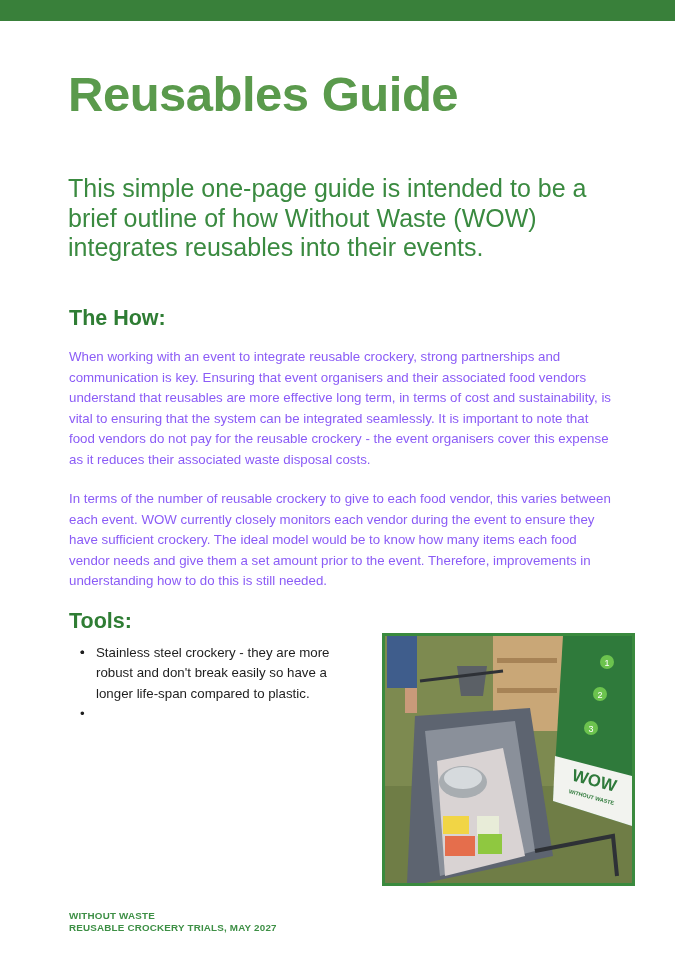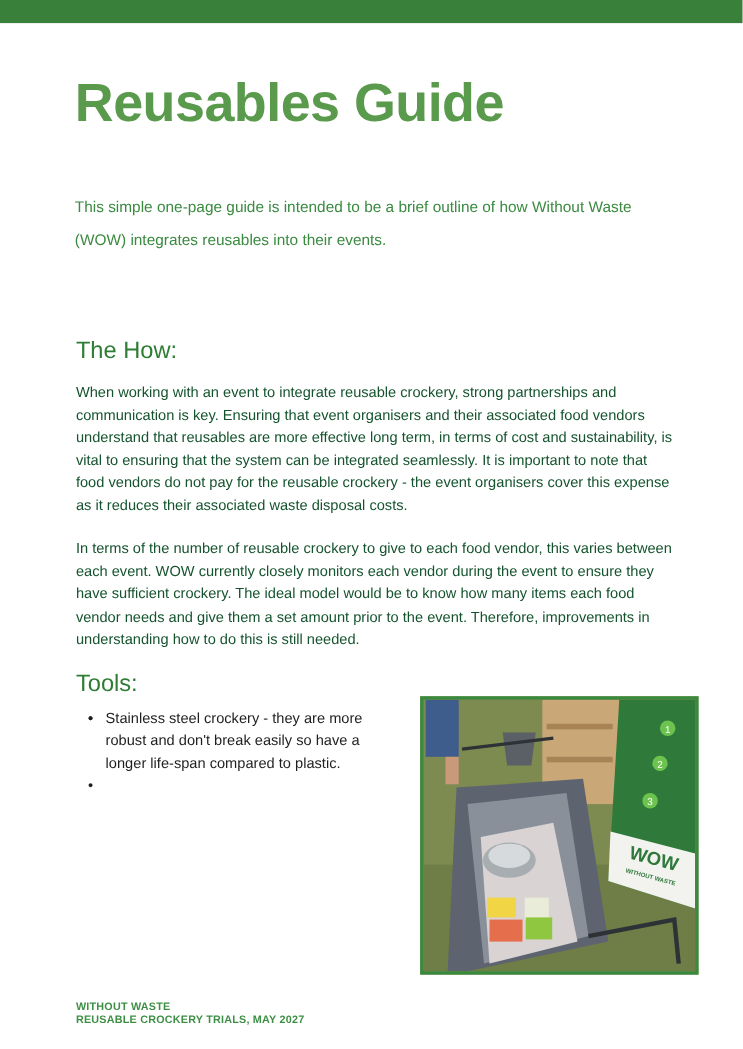--- a/index.html
+++ b/index.html
@@ -7,31 +7,31 @@
     width: 675px; height: 954px; background: #ffffff; position: relative; overflow: hidden;
     font-family: "Liberation Sans", "DejaVu Sans", sans-serif;
   }
   .top-bar { position: absolute; left: 0; top: 0; width: 675px; height: 21px; background: #39803a; }
   .title {
     position: absolute; left: 68px; top: 66px; margin: 0;
     font-size: 49px; font-weight: bold; color: #5a9a4c; letter-spacing: -0.5px;
   }
   .intro {
     position: absolute; left: 68px; top: 174px; width: 520px; margin: 0;
-    font-size: 14px; line-height: 29.5px; color: #3a8a40;
+    font-size: 25px; line-height: 29.5px; color: #3a8a40;
   }
   .h2 {
     position: absolute; left: 69px; margin: 0;
-    font-size: 21.5px; font-weight: normal; color: #2f7d34;
+    font-size: 21.5px; font-weight: bold; color: #2f7d34;
   }
   .h2.how { top: 306px; }
   .h2.tools { top: 609px; }
   .para {
     position: absolute; left: 69px; width: 545px; margin: 0;
-    font-size: 13.3px; line-height: 20.6px; color: #14532d;
+    font-size: 13.3px; line-height: 20.6px; color: #8b5cf6;
   }
   .para.p1 { top: 347px; }
   .para.p2 { top: 489px; }
   .tools-list {
     position: absolute; left: 80px; top: 643px; width: 285px; margin: 0; padding: 0; list-style: none;
   }
   .tools-list li {
     position: relative; padding-left: 16px;
     font-size: 13.3px; line-height: 20.3px; color: #1e1e1e;
   }

